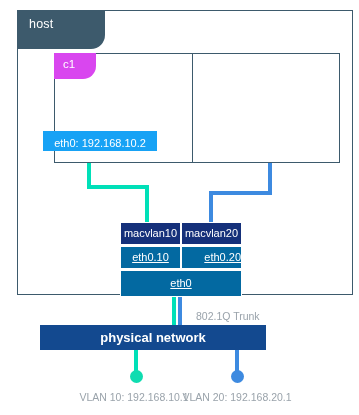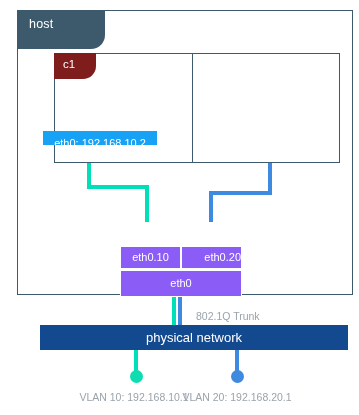--- a/index.html
+++ b/index.html
@@ -52,40 +52,40 @@
   .cbox {
     border: 1.5px solid #3d5a6c;
     background: #ffffff;
     box-sizing: border-box;
   }
   .cbox-c1 { left: 54px;  top: 53px; width: 148px; height: 110px; }
   .cbox-c2 { left: 192px; top: 53px; width: 148px; height: 110px; }
   .ctab {
     width: 42px;
     height: 26px;
-    background: #7f1d1d;
+    background: #d946ef;
     border-bottom-right-radius: 13px;
     box-sizing: border-box;
   }
   .ctab-c1 { left: 54px;  top: 53px; }
   .ctab-c2 { left: 192px; top: 53px; }
   .ctab-label {
     position: absolute;
     left: 9px;
     top: 5px;
     color: #ffffff;
     font-size: 11.5px;
   }
 
   
   .ip-chip {
     background: #17a2f5;
     color: #ffffff;
     font-size: 11px;
-    height: 14px;
+    height: 20px;
     line-height: 24px;
     text-align: center;
     box-sizing: border-box;
   }
   .ip-c1 { left: 43px;  top: 131px; width: 114px; }
   .ip-c2 { left: 216px; top: 131px; width: 119px; }
 
   
   .wire { background: #00e0b8; }
   .wire-blue { background: #3d8ae0; }
@@ -110,48 +110,49 @@
 
   
   .iface {
     color: #ffffff;
     text-align: center;
     font-size: 11px;
     box-sizing: border-box;
     border: 1px solid #ffffff;
   }
   .iface-dark { background: #15307a; }
-  .iface-blue { background: #8b5cf6; }
+  .iface-blue { background: #0369a1; text-decoration: underline; }
 
   .mv10 { left: 120px; top: 222px; width: 61px; height: 23px; line-height: 21px; }
   .mv20 { left: 181px; top: 222px; width: 61px; height: 23px; line-height: 21px; }
   .e10  { left: 120px; top: 246px; width: 61px; height: 23px; line-height: 21px; }
   .e20  { left: 181px; top: 246px; width: 61px; height: 23px; line-height: 21px; text-align: right; }
   .e0   { left: 120px; top: 270px; width: 122px; height: 27px; line-height: 25px; }
 
   
   .trunk-label {
     left: 196px;
     top: 310px;
     color: #9aa3ab;
     font-size: 10.5px;
   }
 
   
   .phys-bar {
     left: 40px;
     top: 325px;
-    width: 308px;
+    width: 226px;
     height: 25px;
     background: #13498f;
     color: #ffffff;
     font-size: 13px;
     line-height: 25px;
     text-align: center;
     box-sizing: border-box;
+    font-weight: bold;
   }
 
   
   .dot {
     width: 13px;
     height: 13px;
     border-radius: 50%;
   }
   .dot-green { left: 130px; top: 370px; background: #0fdcb0; }
   .dot-blue  { left: 231px; top: 370px; background: #3d8ae0; }
@@ -186,20 +187,22 @@
   <div class="abs cbox cbox-c2"></div>
 
   <div class="abs wire g1"></div>
   <div class="abs wire g2"></div>
   <div class="abs wire g3"></div>
 
   <div class="abs wire-blue b1"></div>
   <div class="abs wire-blue b2"></div>
   <div class="abs wire-blue b3"></div>
 
+  <div class="abs iface iface-dark mv10">macvlan10</div>
+  <div class="abs iface iface-dark mv20">macvlan20</div>
   <div class="abs iface iface-blue e10">eth0.10</div>
   <div class="abs iface iface-blue e20">eth0.20</div>
   <div class="abs iface iface-blue e0">eth0</div>
 
   <div class="abs wire t-green"></div>
   <div class="abs wire-blue t-blue"></div>
   <div class="abs trunk-label">802.1Q Trunk</div>
 
   <div class="abs phys-bar">physical network</div>
 

